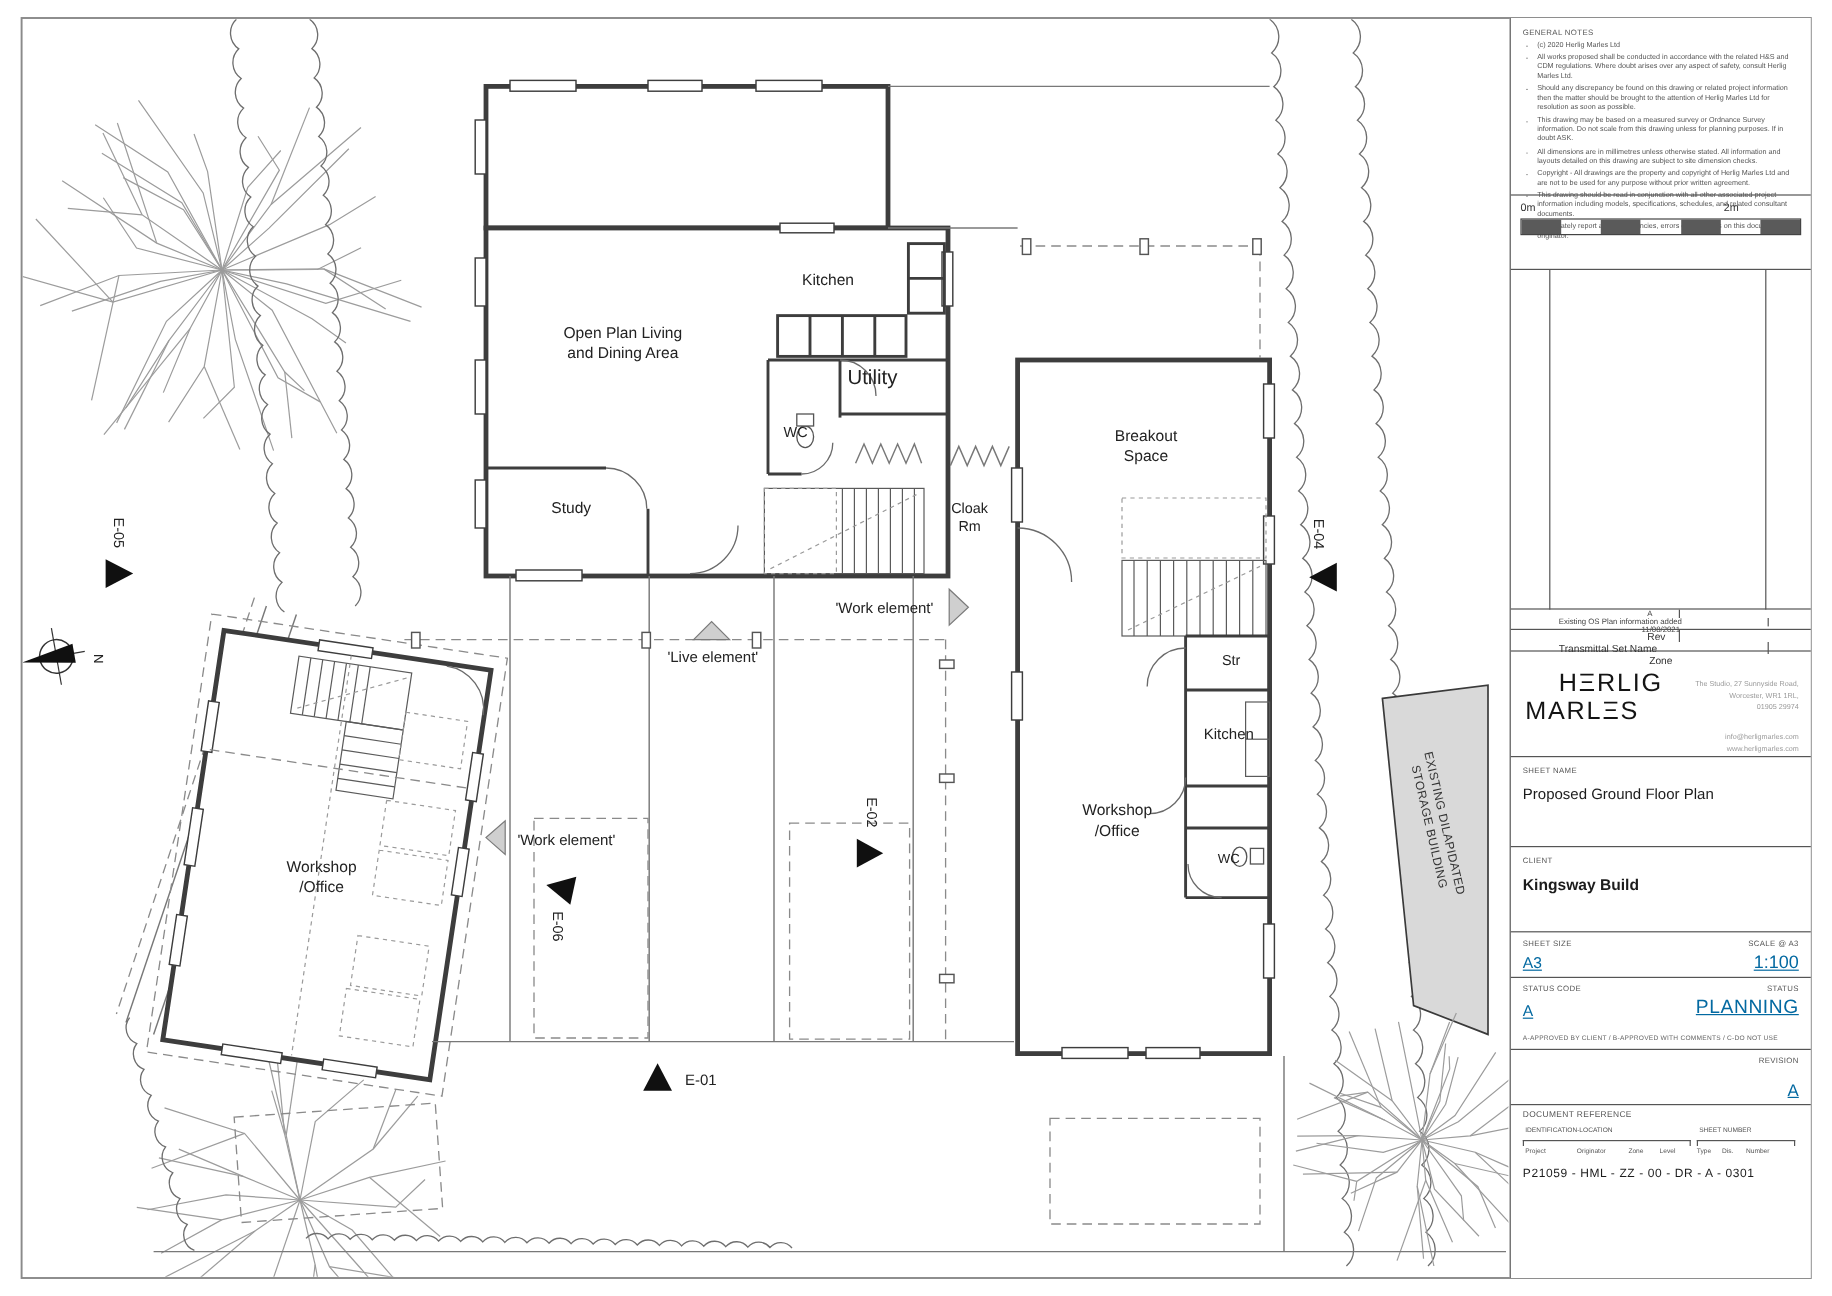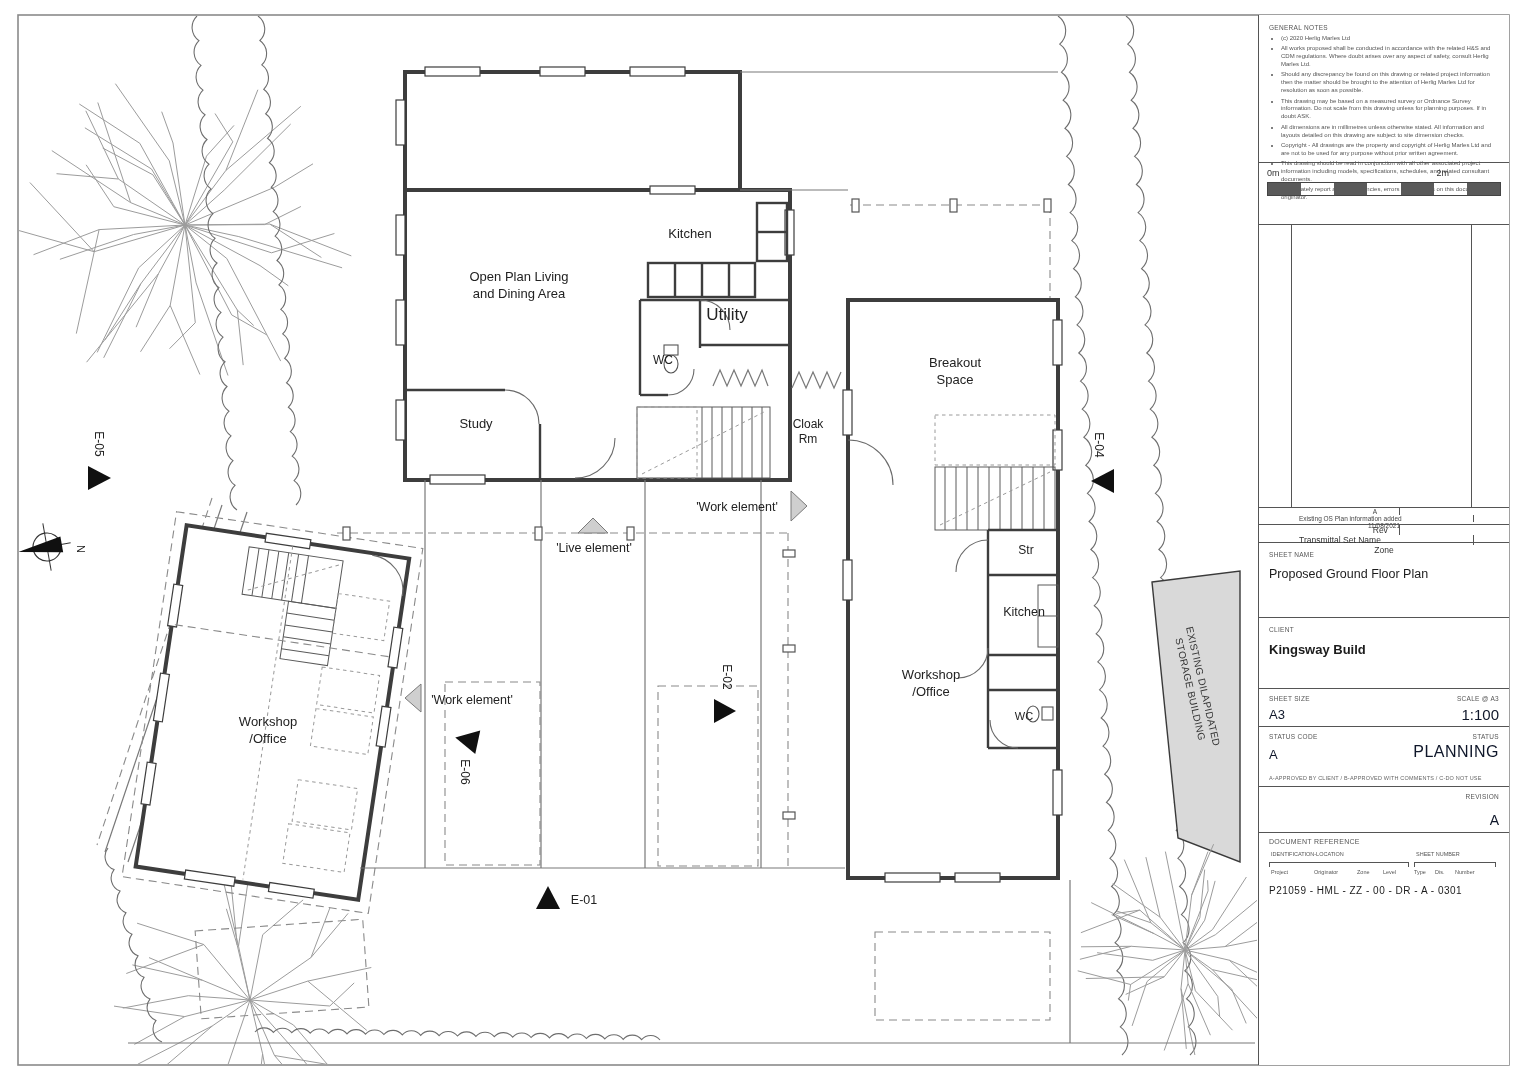--- a/index.html
+++ b/index.html
@@ -53,21 +53,21 @@
   .logo b{display:block;font-weight:500;}
   .logo .l1{margin-left:28px;}
   .addr{position:absolute;right:10px;top:15px;text-align:right;font-size:6px;color:#9a9a9a;
         line-height:1.55;white-space:pre-line;}
   .addr .c2{margin-top:7px;}
   .slabel{font-size:6.5px;color:#555;letter-spacing:.3px;margin:8px 10px 0;}
   .sval{font-size:11px;color:#1c1c1c;margin:7px 10px;line-height:1.5;white-space:pre-line;}
   .sval.bold{font-weight:bold;font-size:13px;}
   .sval.big{font-size:12.5px;}
   .pl{position:absolute;font-size:6.5px;color:#555;letter-spacing:.3px;}
-  .pv{position:absolute;font-size:13px;color:#0f172a;}
+  .pv{position:absolute;font-size:13px;color:#0369a1;text-decoration:underline;}
   .approval{position:absolute;left:10px;bottom:5px;font-size:5.5px;color:#666;letter-spacing:.2px;}
   .dr-g{position:absolute;font-size:5.5px;color:#555;}
   .dr-br{position:absolute;top:29px;height:4px;border:1px solid #555;border-bottom:none;}
   .dr-c{position:absolute;top:36px;font-size:5.5px;color:#555;}
   .dr-v{position:absolute;left:10px;bottom:7px;font-size:10px;color:#1c1c1c;letter-spacing:.5px;}
 </style>
 </head>
 <body>
 
 <div id="sheet">
@@ -474,20 +474,33 @@
       <span class="c-name">Existing OS Plan information added</span>
       <span class="c-date">11/08/2021</span>
     </div>
     <div class="rev-row rev-head">
       <span class="c-rev">Rev</span>
       <span class="c-name">Transmittal Set Name</span>
       <span class="c-date">Zone</span>
     </div>
   </section>
 
+  <section style="height:88px">
+    <div class="logo">
+      <b class="l1">HΞRLIG</b>
+      <b class="l2">MARLΞS</b>
+    </div>
+    <div class="addr">
+      <div>The Studio, 27 Sunnyside Road,
+Worcester, WR1 1RL,
+01905 29974</div>
+      <div class="c2">info@herligmarles.com
+www.herligmarles.com</div>
+    </div>
+  </section>
 
 
   <section style="height:75px">
     <div class="slabel">SHEET NAME</div>
     <div class="sval big">Proposed Ground Floor Plan</div>
   </section>
 
   <section style="height:71px">
     <div class="slabel">CLIENT</div>
     <div class="sval bold">Kingsway Build</div>

